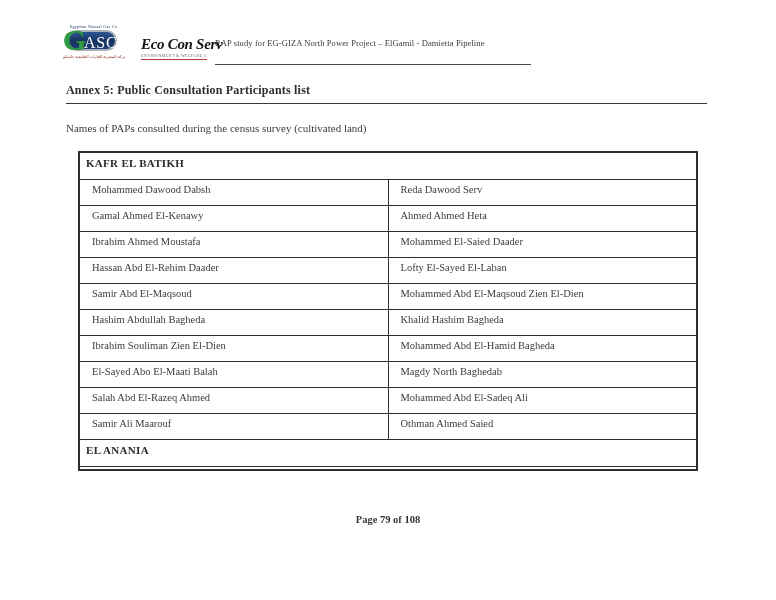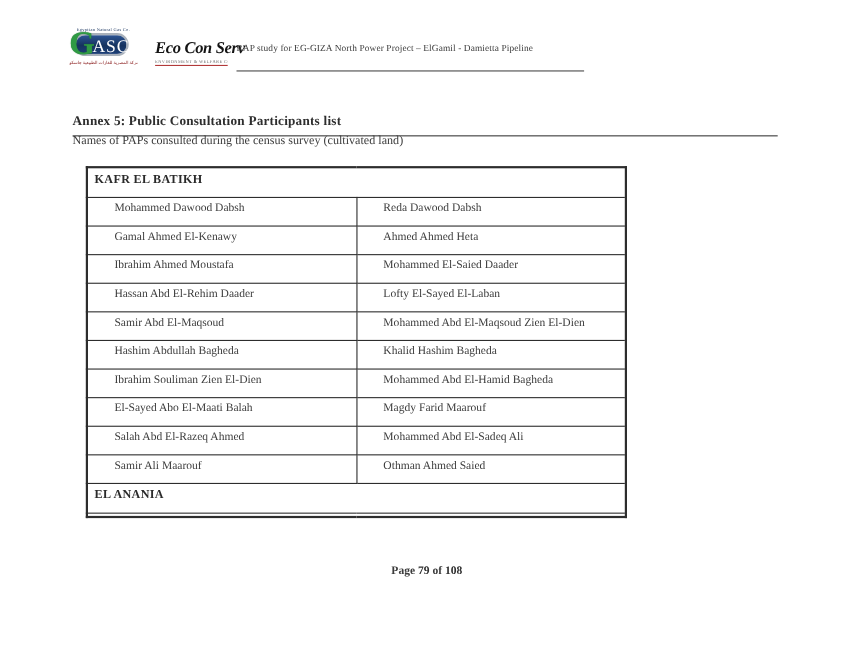--- a/index.html
+++ b/index.html
@@ -116,47 +116,46 @@
     position: absolute;
     left: 66px;
     top: 83px;
     width: 641px;
     font-size: 12px;
     font-weight: bold;
     color: #2e2e2e;
     letter-spacing: 0.2px;
     border-bottom: 1.5px solid #3a3a3a;
     padding-bottom: 5px;
-    margin-top: 20px;
   }
   .intro-text {
     position: absolute;
     left: 66px;
     top: 122px;
     font-size: 11px;
     color: #3c3c3c;
   }
 
   
   table.names-table {
     position: absolute;
     left: 78px;
     top: 151px;
-    width: 492px;
+    width: 620px;
     border-collapse: collapse;
     table-layout: fixed;
     border: 2px solid #2d2d2d;
   }
   .names-table td {
     border: 1.2px solid #2d2d2d;
     font-size: 10.5px;
     line-height: 12px;
     text-align: left;
     vertical-align: top;
-    padding: 4px 6px 9px 24px;
+    padding: 4px 6px 9px 12px;
     color: #3c3c3c;
     overflow: hidden;
     white-space: nowrap;
   }
   .names-table td.section-header {
     font-weight: bold;
     font-size: 11px;
     color: #2b2b2b;
     letter-spacing: 0.3px;
     padding: 4px 6px 10px 6px;
@@ -209,21 +208,21 @@
 
   <div class="intro-text">Names of PAPs consulted during the census survey (cultivated land)</div>
 
   <table class="names-table">
     <tbody>
       <tr>
         <td colspan="2" class="section-header">KAFR EL BATIKH</td>
       </tr>
       <tr>
         <td>Mohammed Dawood Dabsh</td>
-        <td>Reda Dawood Dabsh</td>
+        <td>Reda Dawood Serv</td>
       </tr>
       <tr>
         <td>Gamal Ahmed El-Kenawy</td>
         <td>Ahmed Ahmed Heta</td>
       </tr>
       <tr>
         <td>Ibrahim Ahmed Moustafa</td>
         <td>Mohammed El-Saied Daader</td>
       </tr>
       <tr>
@@ -237,21 +236,21 @@
       <tr>
         <td>Hashim Abdullah Bagheda</td>
         <td>Khalid Hashim Bagheda</td>
       </tr>
       <tr>
         <td>Ibrahim Souliman Zien El-Dien</td>
         <td>Mohammed Abd El-Hamid Bagheda</td>
       </tr>
       <tr>
         <td>El-Sayed Abo El-Maati Balah</td>
-        <td>Magdy Farid Maarouf</td>
+        <td>Magdy North Baghedab</td>
       </tr>
       <tr>
         <td>Salah Abd El-Razeq Ahmed</td>
         <td>Mohammed Abd El-Sadeq Ali</td>
       </tr>
       <tr>
         <td>Samir Ali Maarouf</td>
         <td>Othman Ahmed Saied</td>
       </tr>
       <tr>

